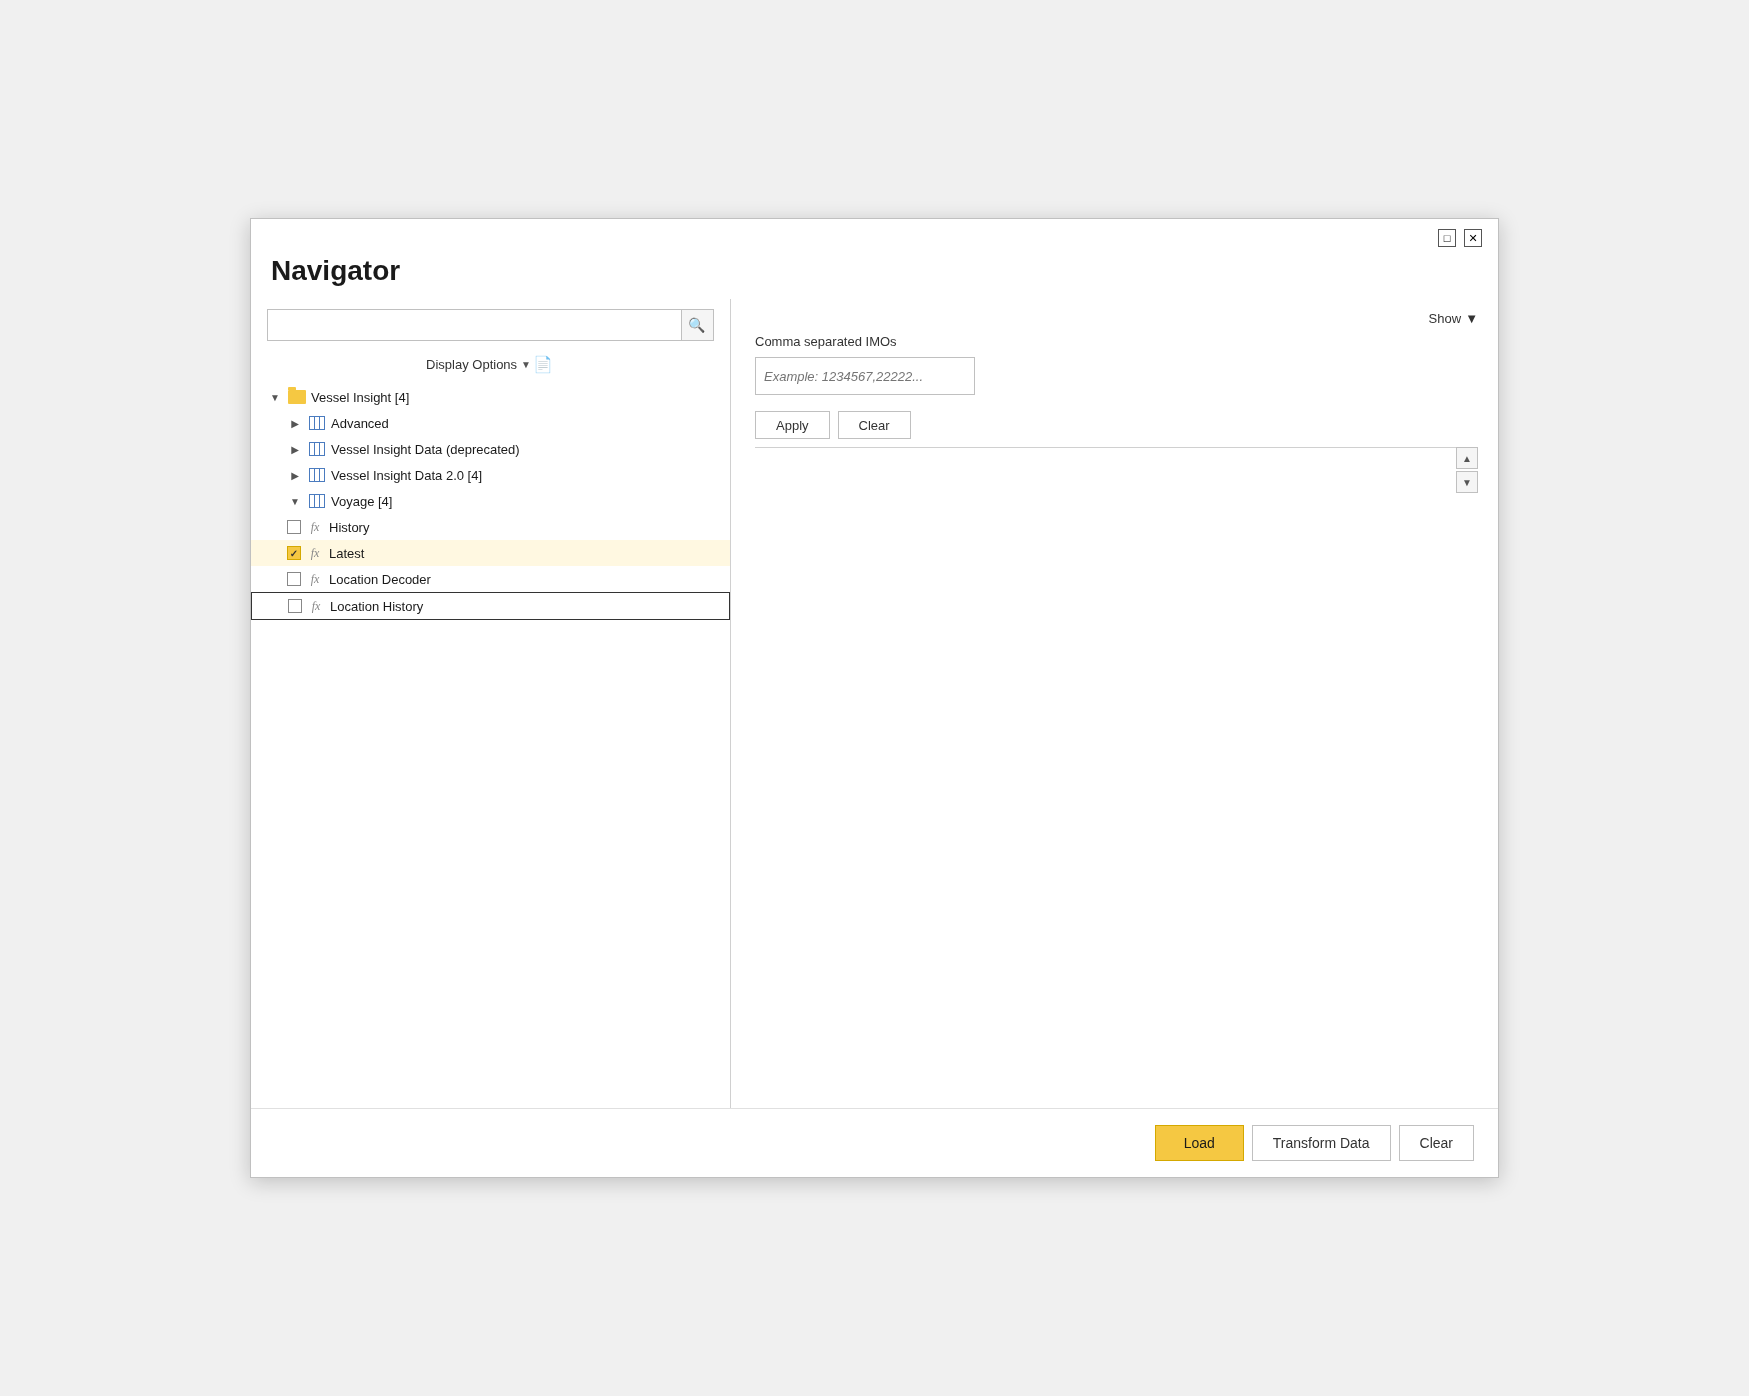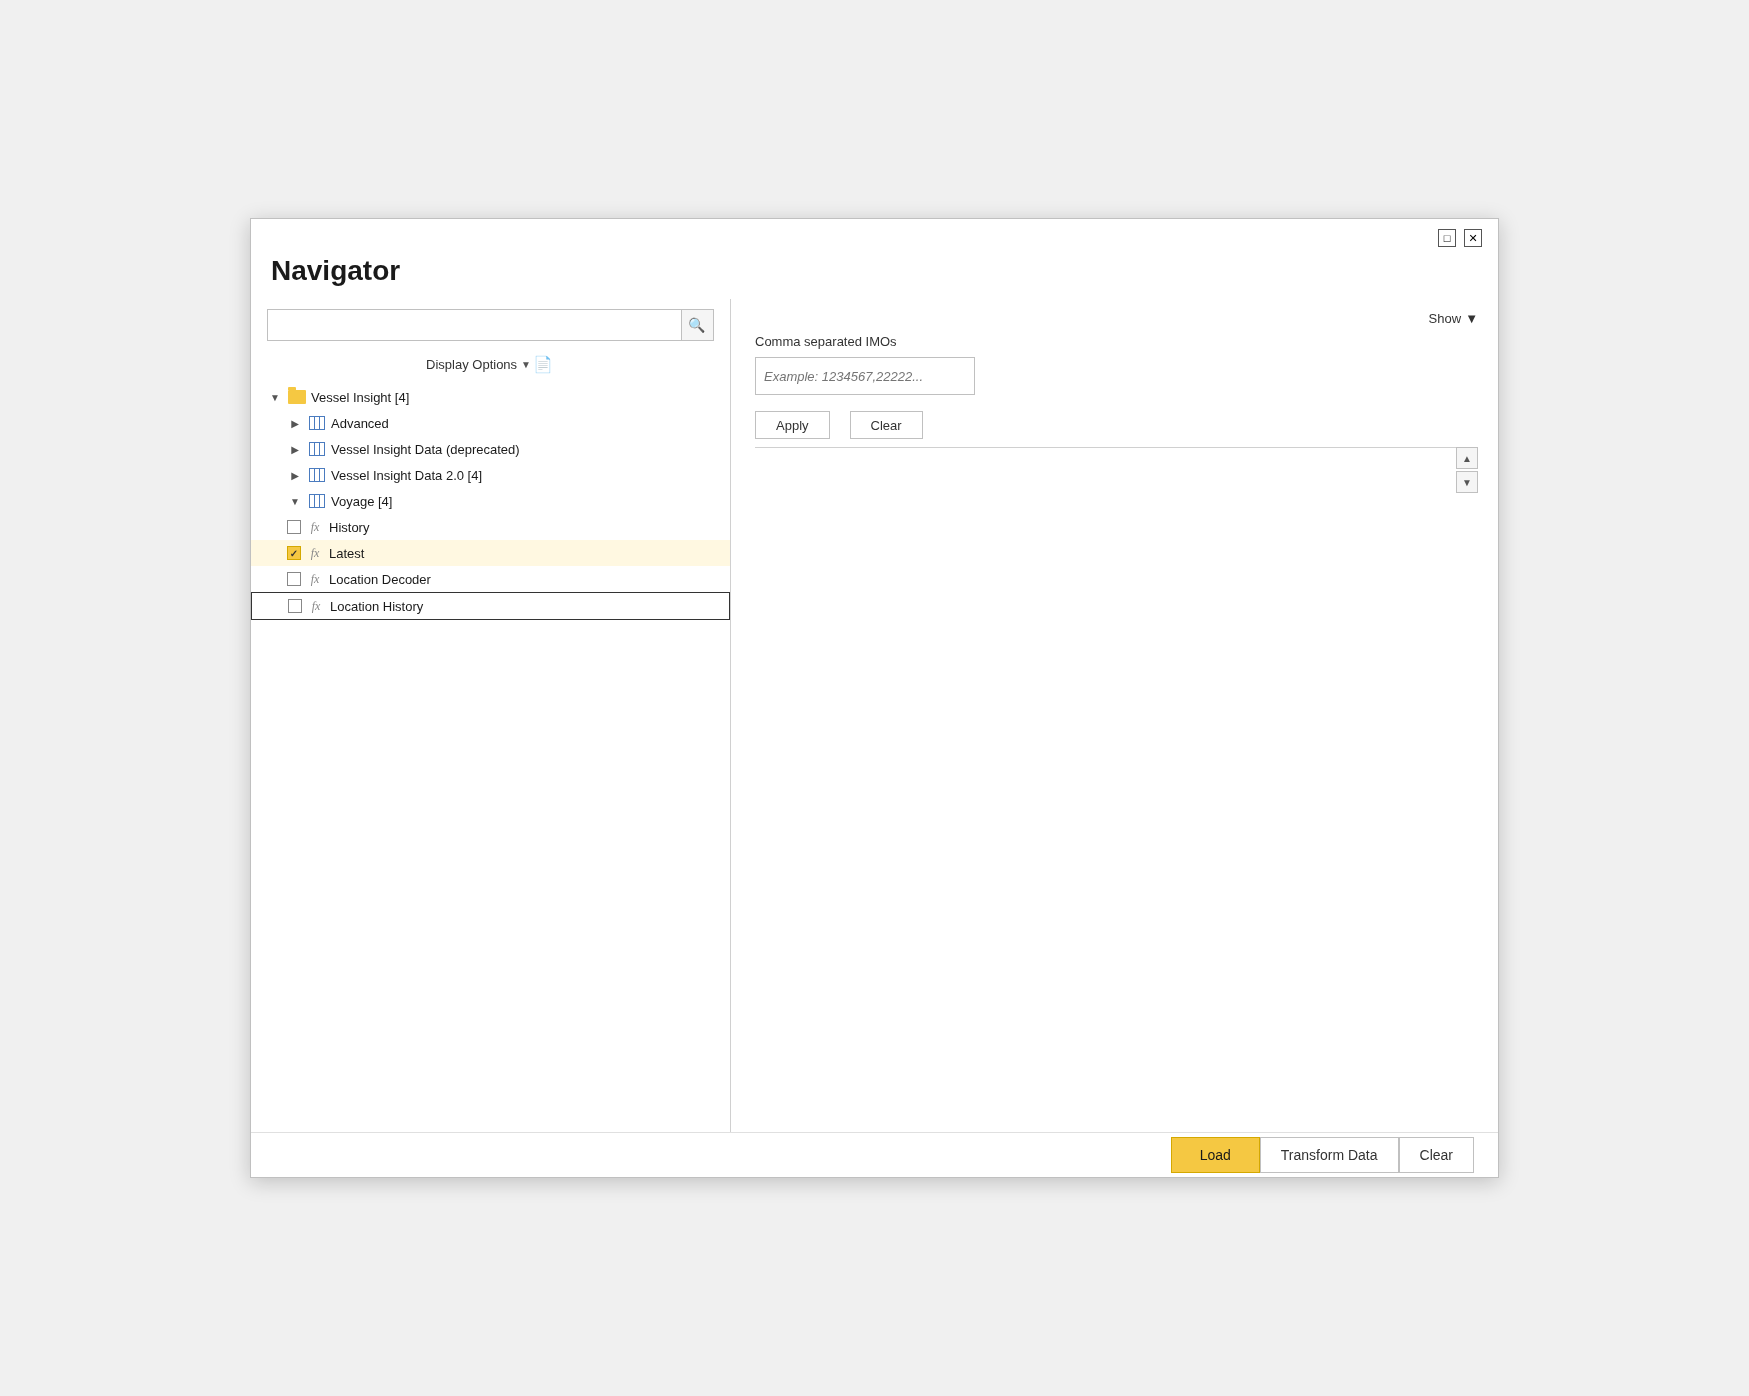--- a/index.html
+++ b/index.html
@@ -255,21 +255,21 @@
       padding: 0 8px;
       font-size: 13px;
       color: #999;
       font-style: italic;
       outline: none;
       margin-bottom: 16px;
       display: block;
     }
     .buttons-row {
       display: flex;
-      gap: 20px;
+      gap: 8px;
       margin-bottom: 0;
     }
     .btn-apply, .btn-clear {
       height: 28px;
       padding: 0 20px;
       border: 1px solid #c0c0c0;
       background: #ffffff;
       font-size: 13px;
       cursor: pointer;
       color: #333;
@@ -297,21 +297,22 @@
       align-items: center;
       justify-content: center;
       font-size: 10px;
       color: #555;
     }
     
     .bottom-bar {
       display: flex;
       justify-content: flex-end;
       align-items: center;
-      padding: 4px 24px;
+      padding: 16px 24px;
+      gap: 8px;
       border-top: 1px solid #e0e0e0;
     }
     .btn-load {
       height: 36px;
       padding: 0 28px;
       background: #f5c842;
       border: 1px solid #d4a800;
       font-size: 14px;
       font-weight: 500;
       cursor: pointer;

